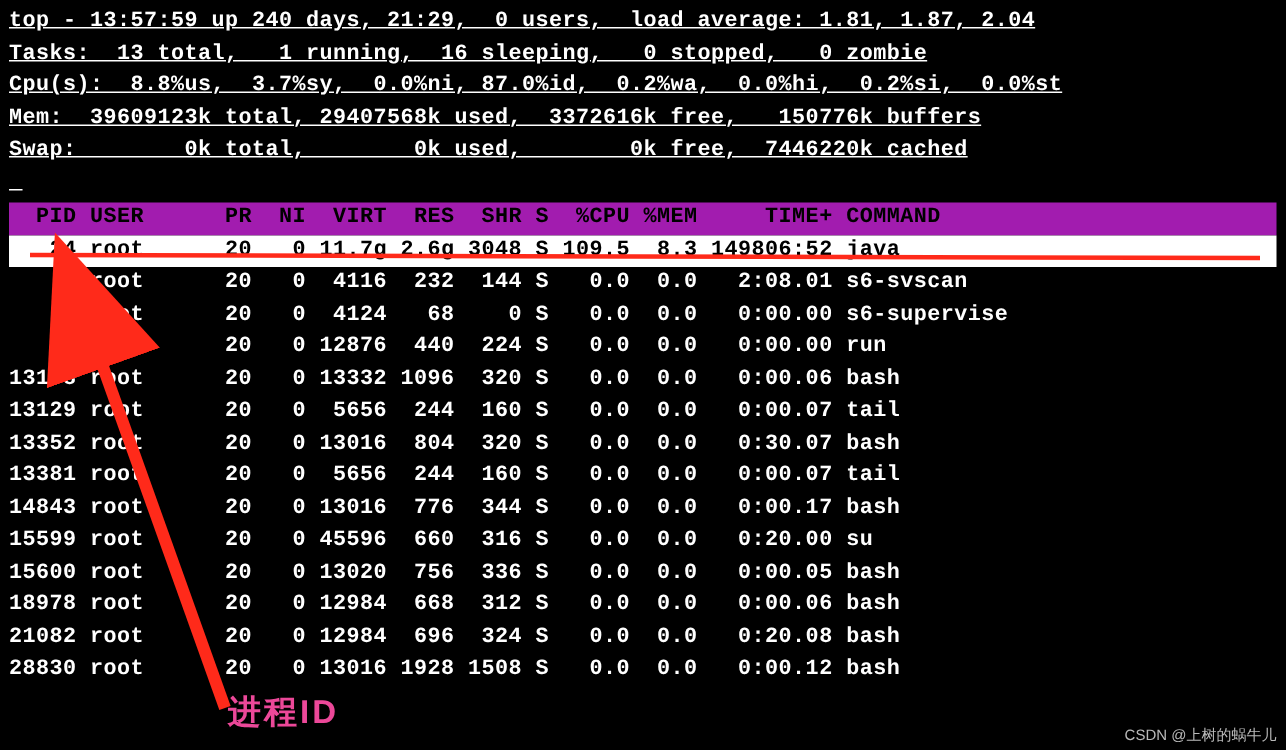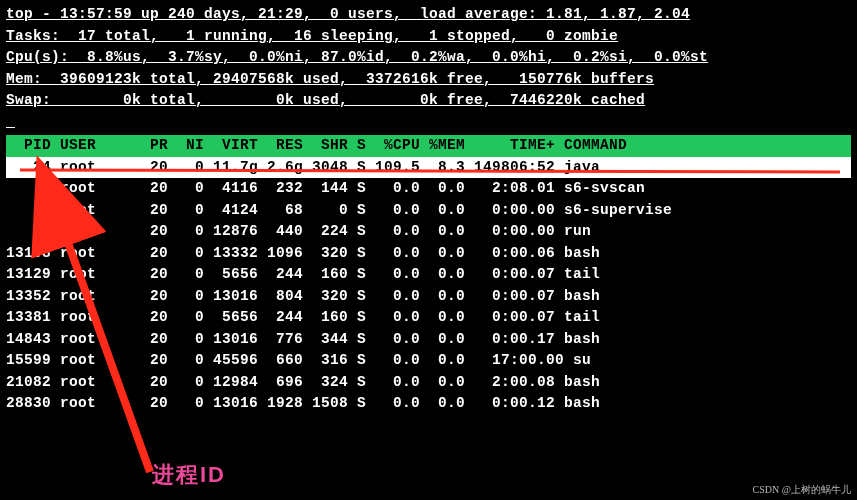--- a/index.html
+++ b/index.html
@@ -14,21 +14,21 @@
     overflow: hidden;
     position: relative;
     letter-spacing: 0.3px;
   }
   .terminal {
     padding: 4px 6px;
     line-height: 21.5px;
   }
   .summary-line { white-space: pre; text-decoration: underline; }
   .header-row {
-    background: #22c55e;
+    background: #a21caf;
     color: #000;
     white-space: pre;
     margin-top: 2px;
   }
   .proc-row { white-space: pre; font-family: Liberation Mono, monospace; }
   .proc-row.hl {
     background: #fff;
     color: #000;
   }
   
@@ -45,50 +45,52 @@
     color: #ec4899;
     font-family: 'Microsoft YaHei', 'PingFang SC', sans-serif;
     font-weight: bold;
     font-size: 22px;
     letter-spacing: 2px;
   }
   .watermark {
     position: absolute;
     right: 6px;
     bottom: 3px;
-    font-family: Liberation Serif, serif;
+    font-family: Liberation Sans, sans-serif;
     font-size: 10px;
     font-weight: normal;
     color: #b9b9b9;
     letter-spacing: 0;
   }
 </style>
 </head>
 <body>
 
 <div class="terminal">
   <div class="summary-line">top - 13:57:59 up 240 days, 21:29,  0 users,  load average: 1.81, 1.87, 2.04</div>
-  <div class="summary-line">Tasks:  17 total,   1 running,  16 sleeping,   1 stopped,   0 zombie</div>
+  <div class="summary-line">Tasks:  13 total,   1 running,  16 sleeping,   0 stopped,   0 zombie</div>
   <div class="summary-line">Cpu(s):  8.8%us,  3.7%sy,  0.0%ni, 87.0%id,  0.2%wa,  0.0%hi,  0.2%si,  0.0%st</div>
   <div class="summary-line">Mem:  39609123k total, 29407568k used,  3372616k free,   150776k buffers</div>
   <div class="summary-line">Swap:        0k total,        0k used,        0k free,  7446220k cached</div>
   <div class="summary-line">&nbsp;</div>
   <div class="header-row" id="header-row">  PID USER      PR  NI  VIRT  RES  SHR S  %CPU %MEM     TIME+ COMMAND                                                           </div>
   <div id="process-list">
       <div class="proc-row hl">   24 root      20   0 11.7g 2.6g 3048 S 109.5  8.3 149806:52 java</div>
       <div class="proc-row">    1 root      20   0  4116  232  144 S   0.0  0.0   2:08.01 s6-svscan</div>
       <div class="proc-row">    8 root      20   0  4124   68    0 S   0.0  0.0   0:00.00 s6-supervise</div>
       <div class="proc-row">    9 root      20   0 12876  440  224 S   0.0  0.0   0:00.00 run</div>
       <div class="proc-row">13108 root      20   0 13332 1096  320 S   0.0  0.0   0:00.06 bash</div>
       <div class="proc-row">13129 root      20   0  5656  244  160 S   0.0  0.0   0:00.07 tail</div>
-      <div class="proc-row">13352 root      20   0 13016  804  320 S   0.0  0.0   0:00.07 bash</div>
+      <div class="proc-row">13352 root      20   0 13016  804  320 S   0.0  0.0   0:30.07 bash</div>
       <div class="proc-row">13381 root      20   0  5656  244  160 S   0.0  0.0   0:00.07 tail</div>
       <div class="proc-row">14843 root      20   0 13016  776  344 S   0.0  0.0   0:00.17 bash</div>
-      <div class="proc-row">15599 root      20   0 45596  660  316 S   0.0  0.0   17:00.00 su</div>
-      <div class="proc-row">21082 root      20   0 12984  696  324 S   0.0  0.0   2:00.08 bash</div>
+      <div class="proc-row">15599 root      20   0 45596  660  316 S   0.0  0.0   0:20.00 su</div>
+      <div class="proc-row">15600 root      20   0 13020  756  336 S   0.0  0.0   0:00.05 bash</div>
+      <div class="proc-row">18978 root      20   0 12984  668  312 S   0.0  0.0   0:00.06 bash</div>
+      <div class="proc-row">21082 root      20   0 12984  696  324 S   0.0  0.0   0:20.08 bash</div>
       <div class="proc-row">28830 root      20   0 13016 1928 1508 S   0.0  0.0   0:00.12 bash</div>
     </div>
 </div>
 
 <svg class="arrow-svg" width="857" height="500">
   <defs>
     <marker id="arrowhead" markerWidth="12" markerHeight="10" refX="10" refY="5" orient="auto">
       <polygon points="0 0, 12 5, 0 10" fill="#ff2a1a"></polygon>
     </marker>
   </defs>

